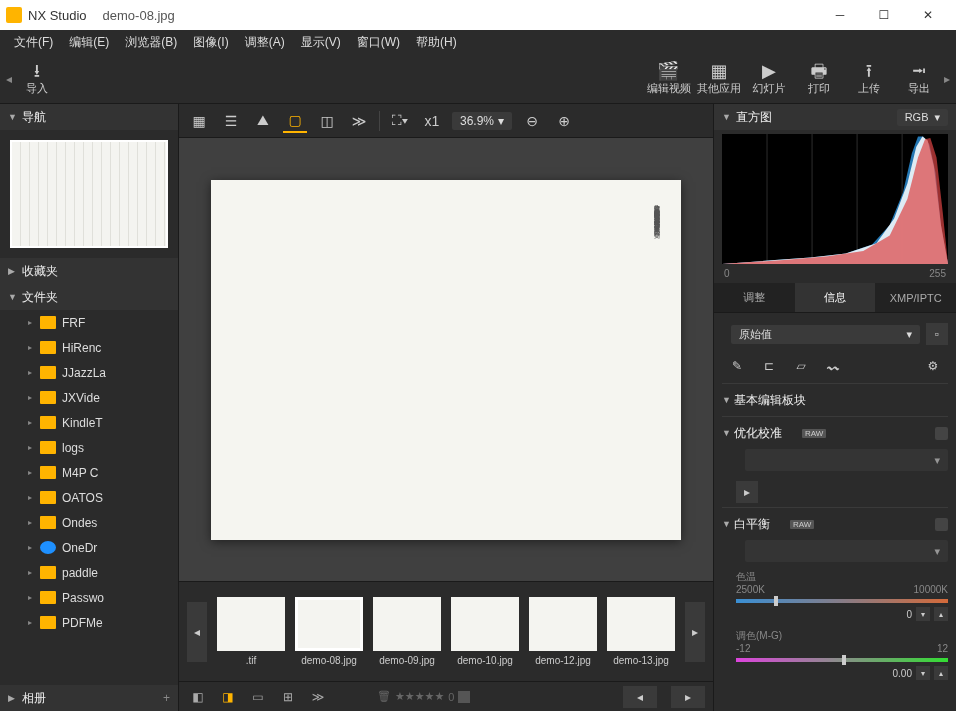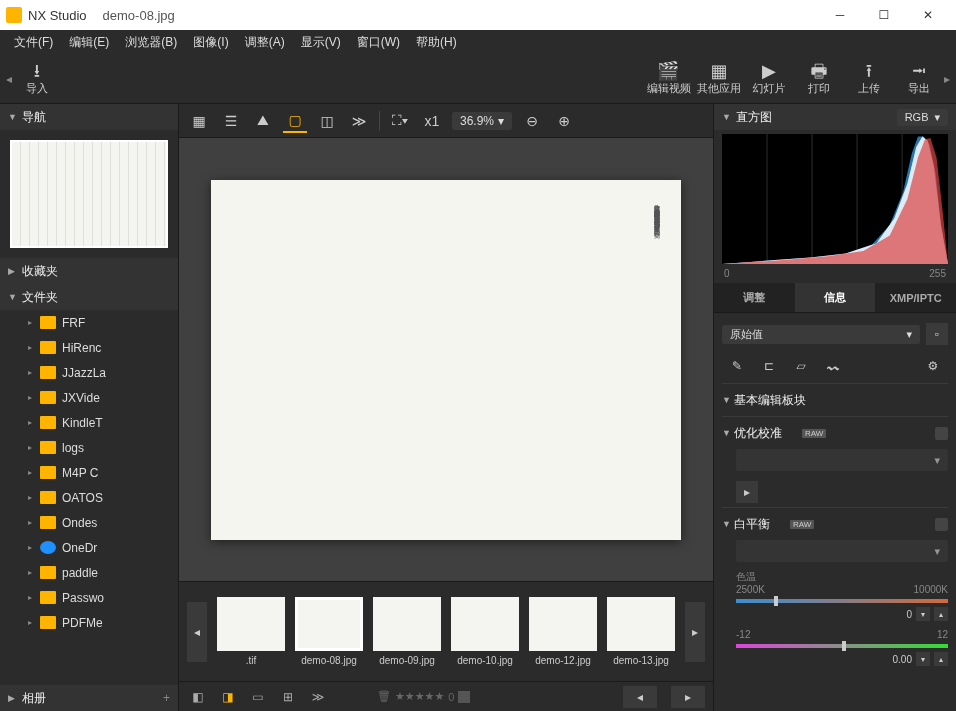--- a/index.html
+++ b/index.html
@@ -48,26 +48,26 @@
 .bottombar .bbtn { width: 22px; height: 22px; display: flex; align-items: center; justify-content: center; color: #aaa; font-size: 12px; }
 .bottombar .bbtn.active { color: #ffb400; }
 .bottombar .stars { color: #666; font-size: 11px; display: flex; align-items: center; gap: 4px; margin-left: 40px;}
 .bottombar .navbtn2 { width: 34px; height: 22px; background: #3a3a3a; display: flex; align-items: center; justify-content: center; margin-left: 6px; }
 .right { width: 260px; background: #2b2b2b; border-left: 1px solid #1a1a1a; display: flex; flex-direction: column; overflow: hidden; }
 .histhead { height: 26px; background: #333; display: flex; align-items: center; padding: 0 8px; }
 .select { background: #3a3a3a; padding: 2px 8px; border-radius: 2px; display: flex; align-items: center; gap: 6px; color: #ddd; font-size: 11px; }
 .histogram { height: 130px; background: #000; margin: 4px 8px; position: relative; }
 .histogram svg { width: 100%; height: 100%; }
 .histscale { display: flex; justify-content: space-between; padding: 0 10px 4px; font-size: 10px; color: #888; }
-.tabs { height: 30px; background: #222; display: flex; border-bottom: 1px solid #1a1a1a; font-weight: bold; }
+.tabs { height: 30px; background: #222; display: flex; border-bottom: 1px solid #1a1a1a; }
 .tabs .tab { flex: 1; display: flex; align-items: center; justify-content: center; font-size: 11px; color: #aaa; }
 .tabs .tab.active { background: #333; color: #fff; }
 .adjustbody { flex: 1; overflow-y: auto; padding: 6px 8px; }
 .adjustbody .row { display: flex; align-items: center; height: 30px; gap: 6px; }
-.adjustbody .select.full { flex: 1; }
+.adjustbody .select.full { flex: 1; margin-left: 9px; }
 .adjustbody .iconrow { display: flex; gap: 10px; padding: 6px 4px; align-items: center; }
 .adjustbody .iconrow .aico { width: 22px; height: 22px; display: flex; align-items: center; justify-content: center; color: #ccc; }
 .section { border-top: 1px solid #3a3a3a; padding: 4px 0; }
 .section .shead { display: flex; align-items: center; height: 24px; font-size: 12px; color: #eee; }
 .section .shead .tri { width: 12px; font-size: 9px; color: #aaa; }
 .section .shead .tag { font-size: 8px; background: #555; padding: 0 3px; margin-left: 20px; border-radius: 1px; color: #ccc; }
 .section .shead .chk { width: 13px; height: 13px; background: #444; margin-left: auto; border-radius: 2px; }
 .subctrl { padding-left: 14px; }
 .subctrl .select.sm { height: 22px; background: #3a3a3a; opacity: .6; }
 .subctrl .playbtn { width: 22px; height: 22px; background: #3a3a3a; display: flex; align-items: center; justify-content: center; margin-top: 6px; }
@@ -405,20 +405,23 @@
                 <div class="knob" style="left:18%"></div>
               </div>
             <div class="valrow">
                 <span>0</span>
                 <div class="stepbtn">▾</div>
                 <div class="stepbtn">▴</div>
               </div>
           </div>
           <div class="slider">
             <div class="srow">
+                <span>调色(M-G)</span>
+              </div>
+            <div class="srow">
                 <span>-12</span>
                 <span>12</span>
               </div>
             <div class="track">
                 <div class="fill" style="width:100%;background:linear-gradient(90deg,#d4d,#3d3)"></div>
                 <div class="knob" style="left:50%"></div>
               </div>
             <div class="valrow">
                 <span>0.00</span>
                 <div class="stepbtn">▾</div>

